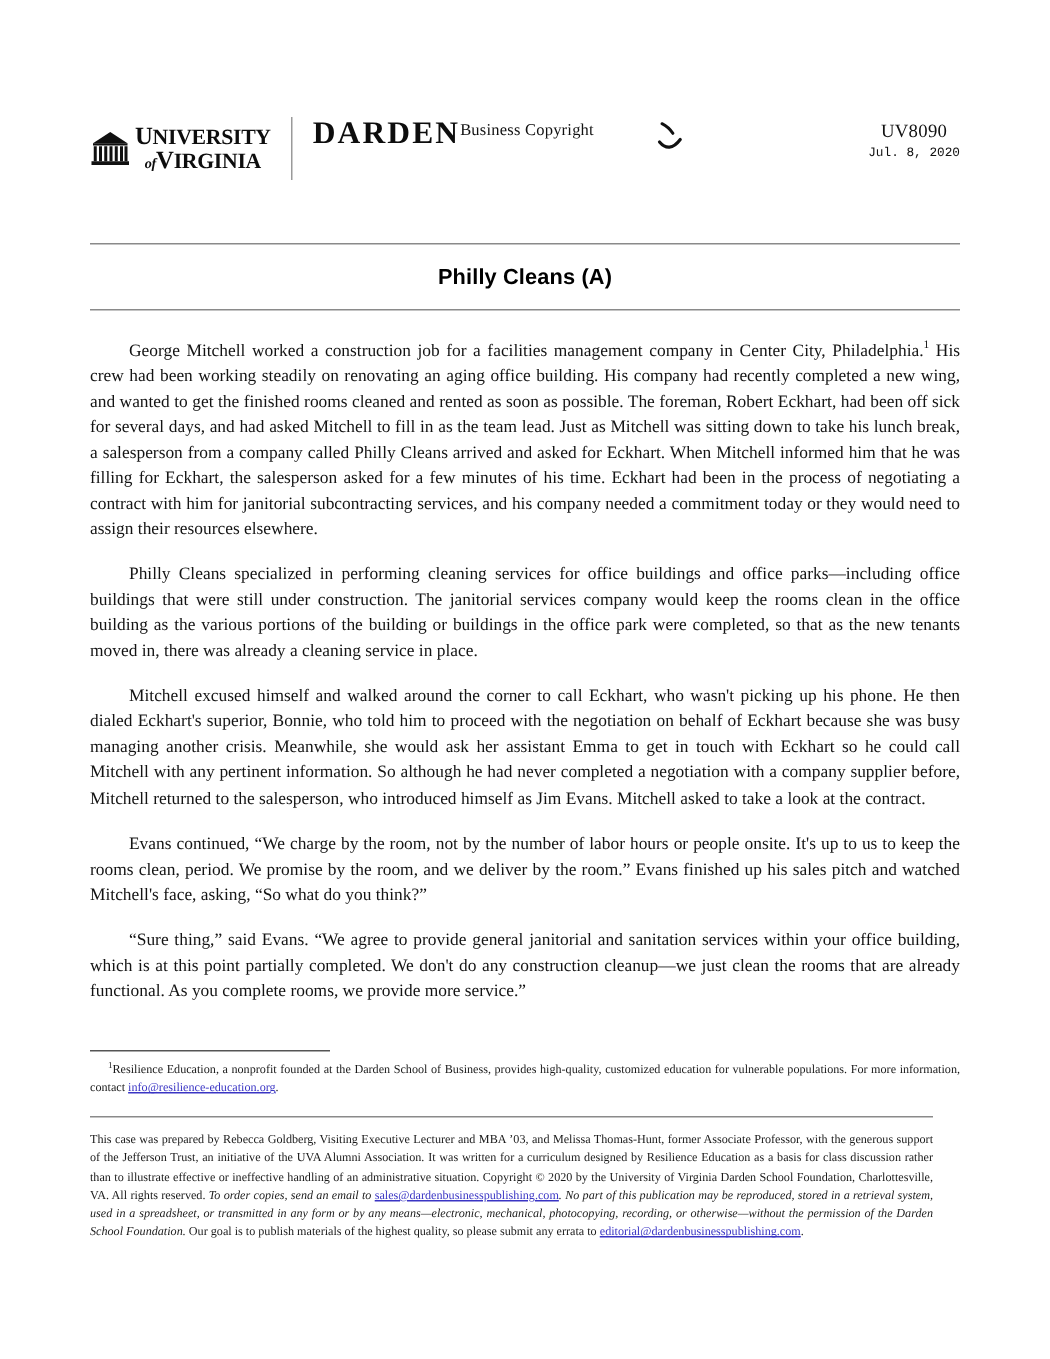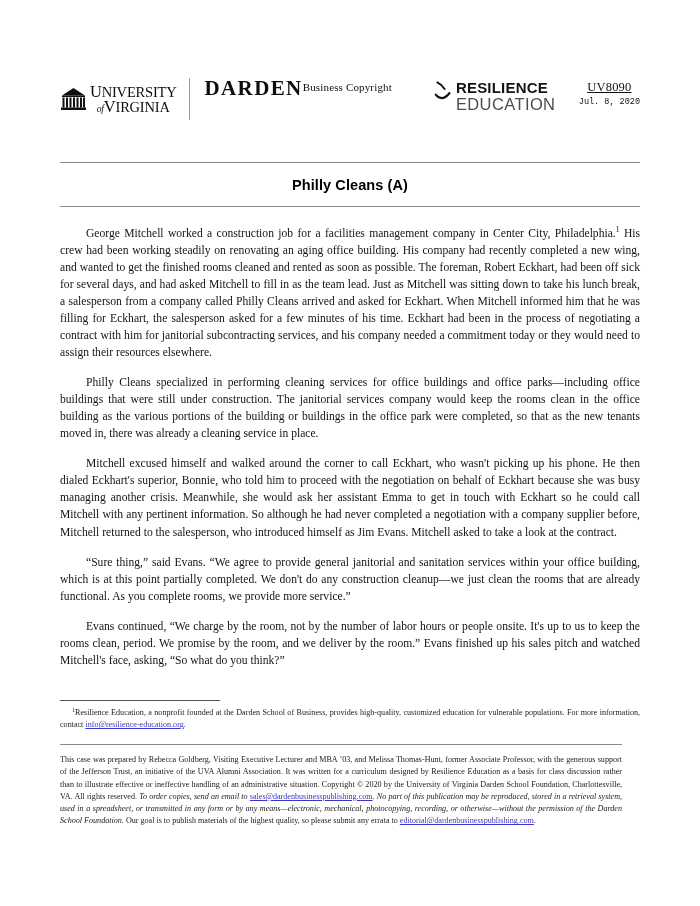--- a/index.html
+++ b/index.html
@@ -44,21 +44,21 @@
     display: block;
     flex: 0 0 auto;
   }
   .uva-words {
     display: flex;
     flex-direction: column;
     line-height: 0.92;
   }
   .uva-line1, .uva-line2 {
     font-family: "Liberation Serif", serif;
-    font-weight: normal;
+    font-weight: bold;
     letter-spacing: -0.2px;
     color: #0d0d0d;
   }
   .uva-line1 { font-size: 14.5px; }
   .uva-line2 { font-size: 14.5px; text-align: center; }
   .sc-big { font-size: 16.5px; }
   .of-italic {
     font-style: italic;
     font-size: 9.5px;
     font-family: "Liberation Serif", serif;
@@ -116,21 +116,20 @@
   .docmeta {
     margin-left: auto;
     text-align: center;
     padding-top: 2px;
   }
   .doc-id {
     font-family: "Liberation Serif", serif;
     font-size: 12.5px;
     letter-spacing: 0.2px;
     color: #111111;
-    text-decoration: underline;
   }
   .doc-date {
     font-family: Liberation Mono, monospace;
     font-size: 8.5px;
     margin-top: 2px;
     color: #111111;
   }
 
   
   .rule-top {
@@ -249,24 +248,20 @@
     <div class="darden-block">
       <div class="darden-name">DARDEN</div>
       <div class="darden-sub">Business Copyright</div>
     </div>
 
     <div class="resilience-block">
       <svg class="res-mark" viewBox="0 0 22 32">
         <path d="M4 3 C8 5 11 8 13 11" stroke="#111" stroke-width="2.4" fill="none" stroke-linecap="round"></path>
         <path d="M2 18 C7 24 13 24 19 16" stroke="#111" stroke-width="2.6" fill="none" stroke-linecap="round"></path>
       </svg>
-      <div class="res-words">
-        <div class="res-line1">RESILIENCE</div>
-        <div class="res-line2">EDUCATION</div>
-      </div>
     </div>
 
     <div class="docmeta">
       <div class="doc-id">UV8090</div>
       <div class="doc-date">Jul. 8, 2020</div>
     </div>
   </div>
 
   <div class="rule-top"></div>
   <div class="doc-title">Philly Cleans (A)</div>
@@ -274,23 +269,23 @@
 
   <div class="body-copy">
 
     <p class="para"><span>George Mitchell worked a construction job for a facilities management company in Center City, Philadelphia.</span><sup class="fn">1</sup><span> His crew had been working steadily on renovating an aging office building. His company had recently completed a new wing, and wanted to get the finished rooms cleaned and rented as soon as possible. The foreman, Robert Eckhart, had been off sick for several days, and had asked Mitchell to fill in as the team lead. Just as Mitchell was sitting down to take his lunch break, a salesperson from a company called Philly Cleans arrived and asked for Eckhart. When Mitchell informed him that he was filling for Eckhart, the salesperson asked for a few minutes of his time. Eckhart had been in the process of negotiating a contract with him for janitorial subcontracting services, and his company needed a commitment today or they would need to assign their resources elsewhere.</span></p>
 
     <p class="para">Philly Cleans specialized in performing cleaning services for office buildings and office parks—including office buildings that were still under construction. The janitorial services company would keep the rooms clean in the office building as the various portions of the building or buildings in the office park were completed, so that as the new tenants moved in, there was already a cleaning service in place.</p>
 
     <p class="para">Mitchell excused himself and walked around the corner to call Eckhart, who wasn't picking up his phone. He then dialed Eckhart's superior, Bonnie, who told him to proceed with the negotiation on behalf of Eckhart because she was busy managing another crisis. Meanwhile, she would ask her assistant Emma to get in touch with Eckhart so he could call Mitchell with any pertinent information. So although he had never completed a negotiation with a company supplier before, Mitchell returned to the salesperson, who introduced himself as Jim Evans. Mitchell asked to take a look at the contract.</p>
 
 
+    <p class="para">Evans continued, “We charge by the room, not by the number of labor hours or people onsite. It's up to us to keep the rooms clean, period. We promise by the room, and we deliver by the room.” Evans finished up his sales pitch and watched Mitchell's face, asking, “So what do you think?”</p>
+
     <p class="para">“Sure thing,” said Evans. “We agree to provide general janitorial and sanitation services within your office building, which is at this point partially completed. We don't do any construction cleanup—we just clean the rooms that are already functional. As you complete rooms, we provide more service.”</p>
-
-    <p class="para">Evans continued, “We charge by the room, not by the number of labor hours or people onsite. It's up to us to keep the rooms clean, period. We promise by the room, and we deliver by the room.” Evans finished up his sales pitch and watched Mitchell's face, asking, “So what do you think?”</p>
   </div>
 
   <div class="footnote-zone">
     <div class="fn-rule"></div>
     <p class="fn-text"><sup>1</sup><span>Resilience Education, a nonprofit founded at the Darden School of Business, provides high-quality, customized education for vulnerable populations. For more information, contact </span><a class="link" href="#">info@resilience-education.org</a><span>.</span></p>
   </div>
 
   <div class="copy-zone">
     <div class="copy-rule"></div>
     <p class="copy-text"><span>This case was prepared by Rebecca Goldberg, Visiting Executive Lecturer and MBA ’03, and Melissa Thomas-Hunt, former Associate Professor, with the generous support of the Jefferson Trust, an initiative of the UVA Alumni Association. It was written for a curriculum designed by Resilience Education as a basis for class discussion rather than to illustrate effective or ineffective handling of an administrative situation. Copyright © 2020 by the University of Virginia Darden School Foundation, Charlottesville, VA. All rights reserved. </span><span class="it">To order copies, send an email to </span><a class="link" href="#">sales@dardenbusinesspublishing.com</a><span class="it">. No part of this publication may be reproduced, stored in a retrieval system, used in a spreadsheet, or transmitted in any form or by any means—electronic, mechanical, photocopying, recording, or otherwise—without the permission of the Darden School Foundation.</span><span> Our goal is to publish materials of the highest quality, so please submit any errata to </span><a class="link" href="#">editorial@dardenbusinesspublishing.com</a><span>.</span></p>

